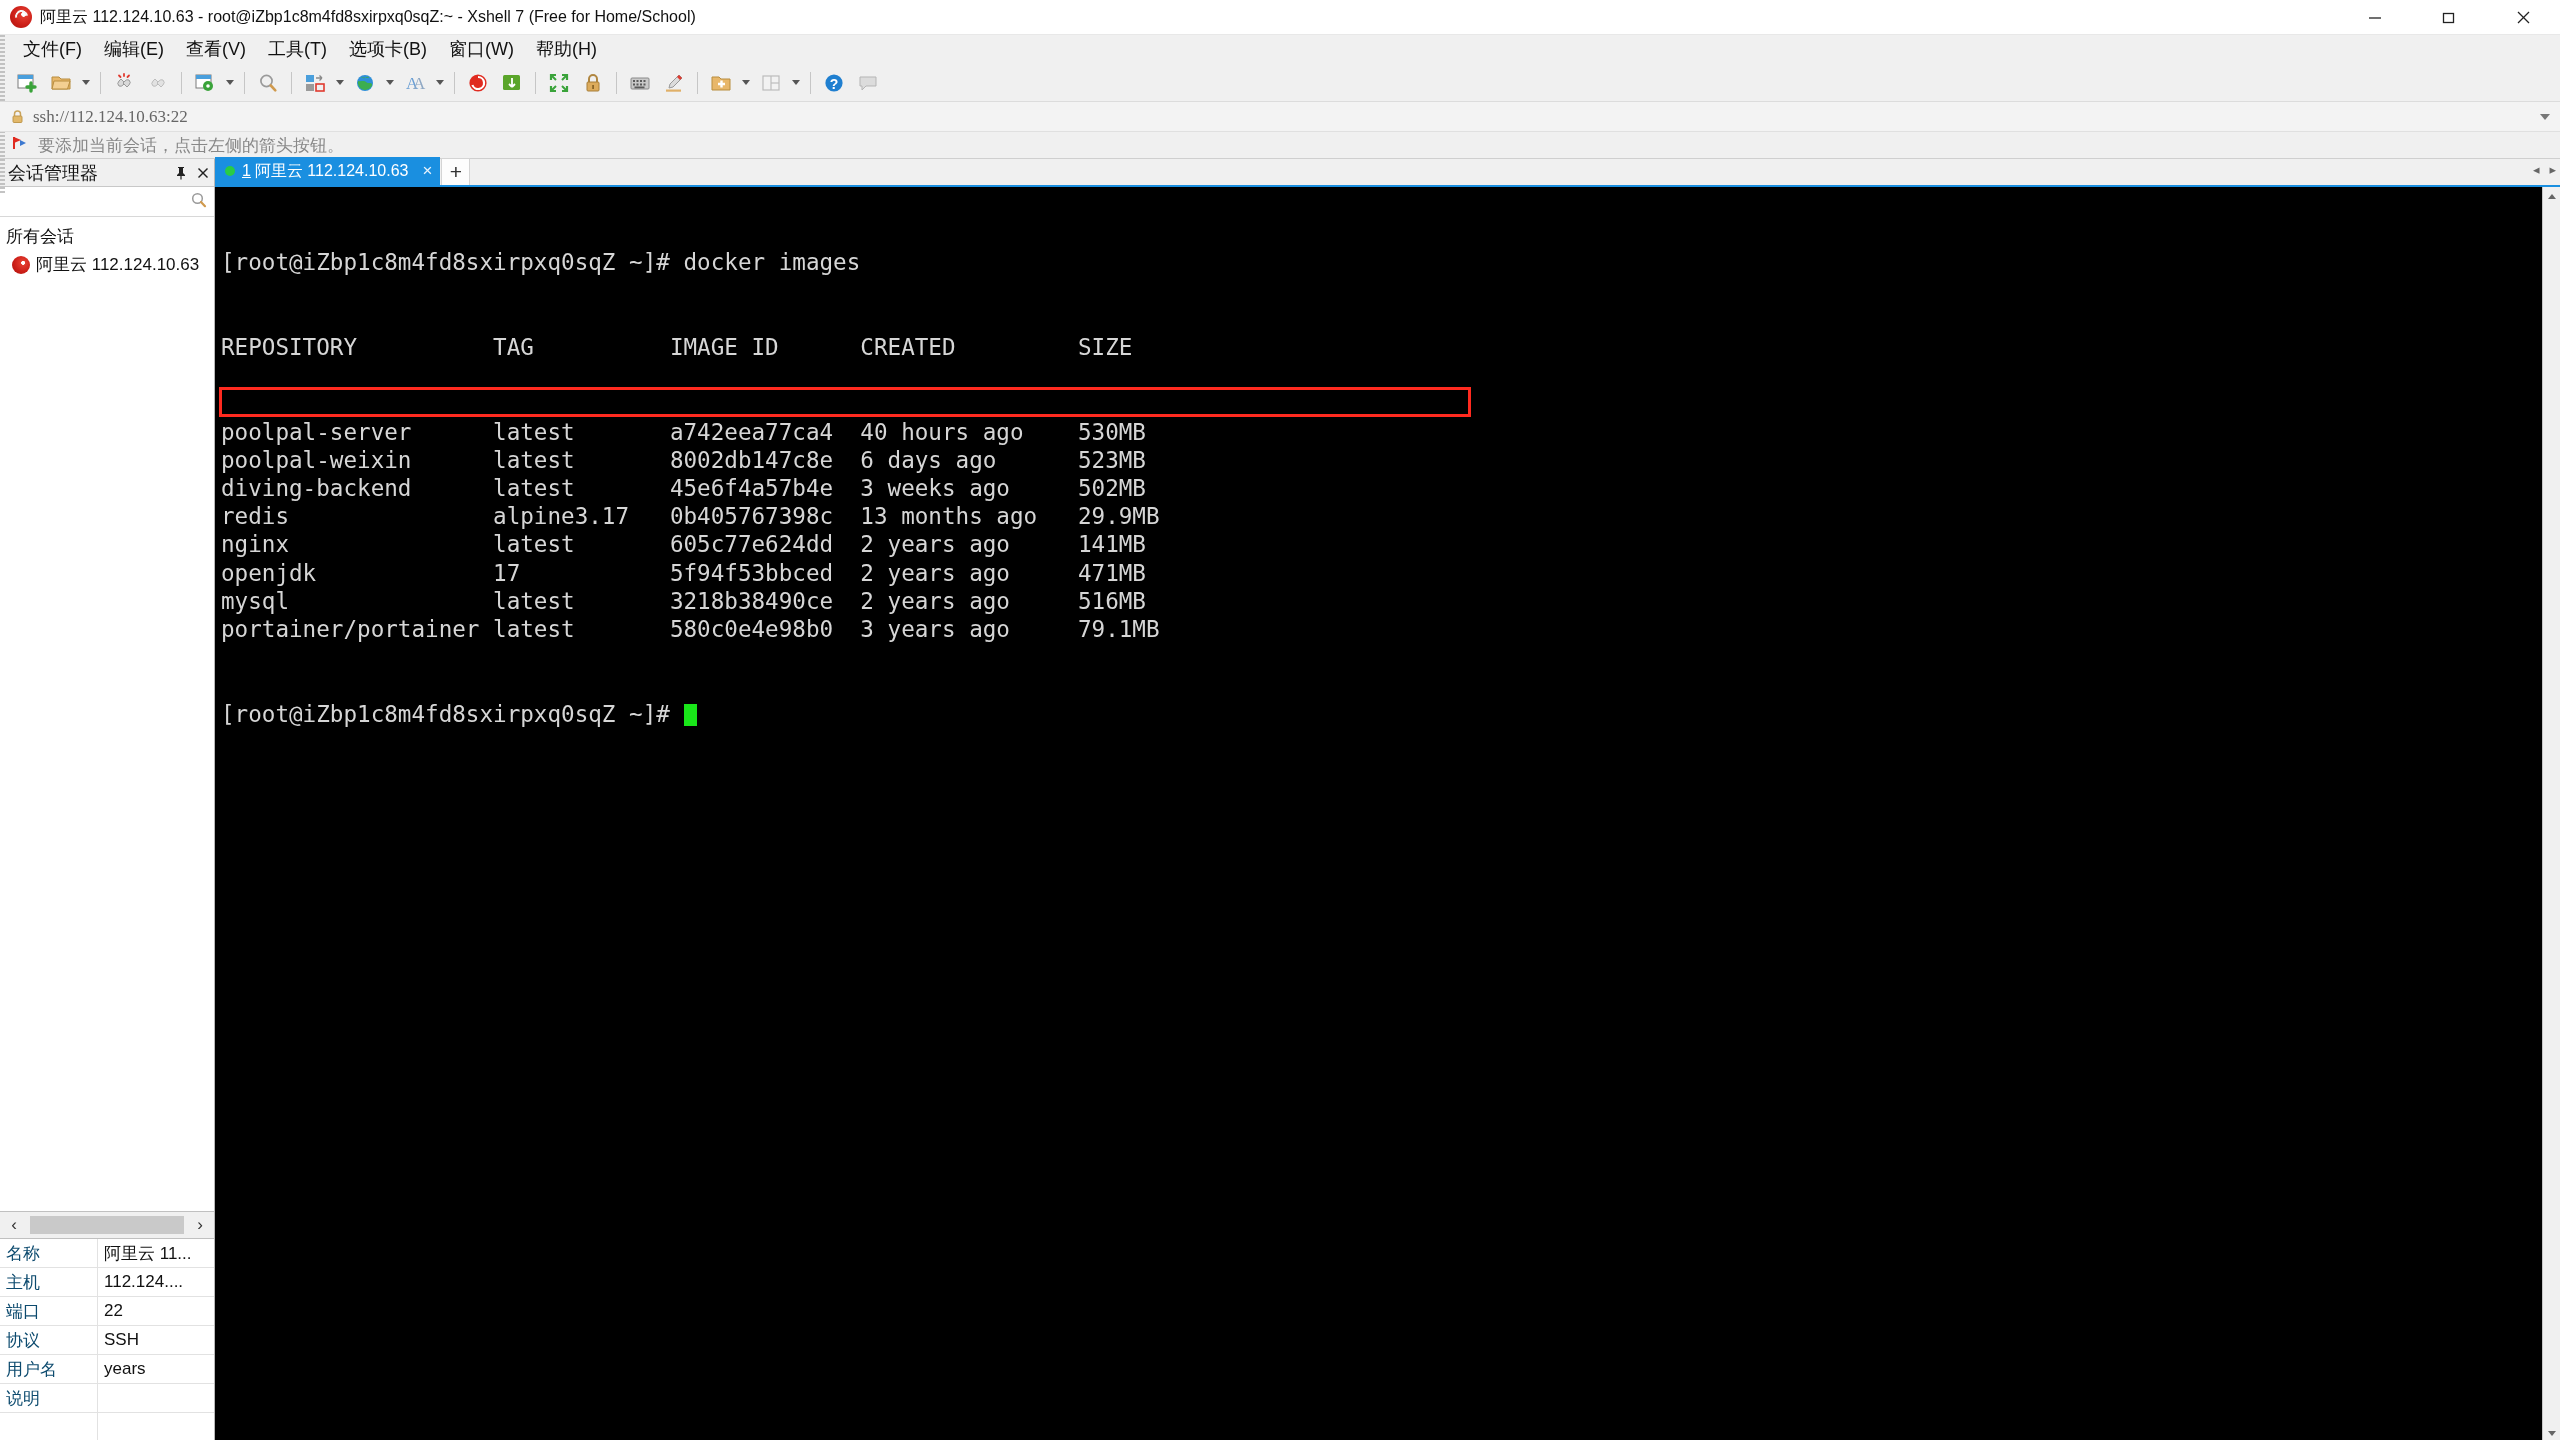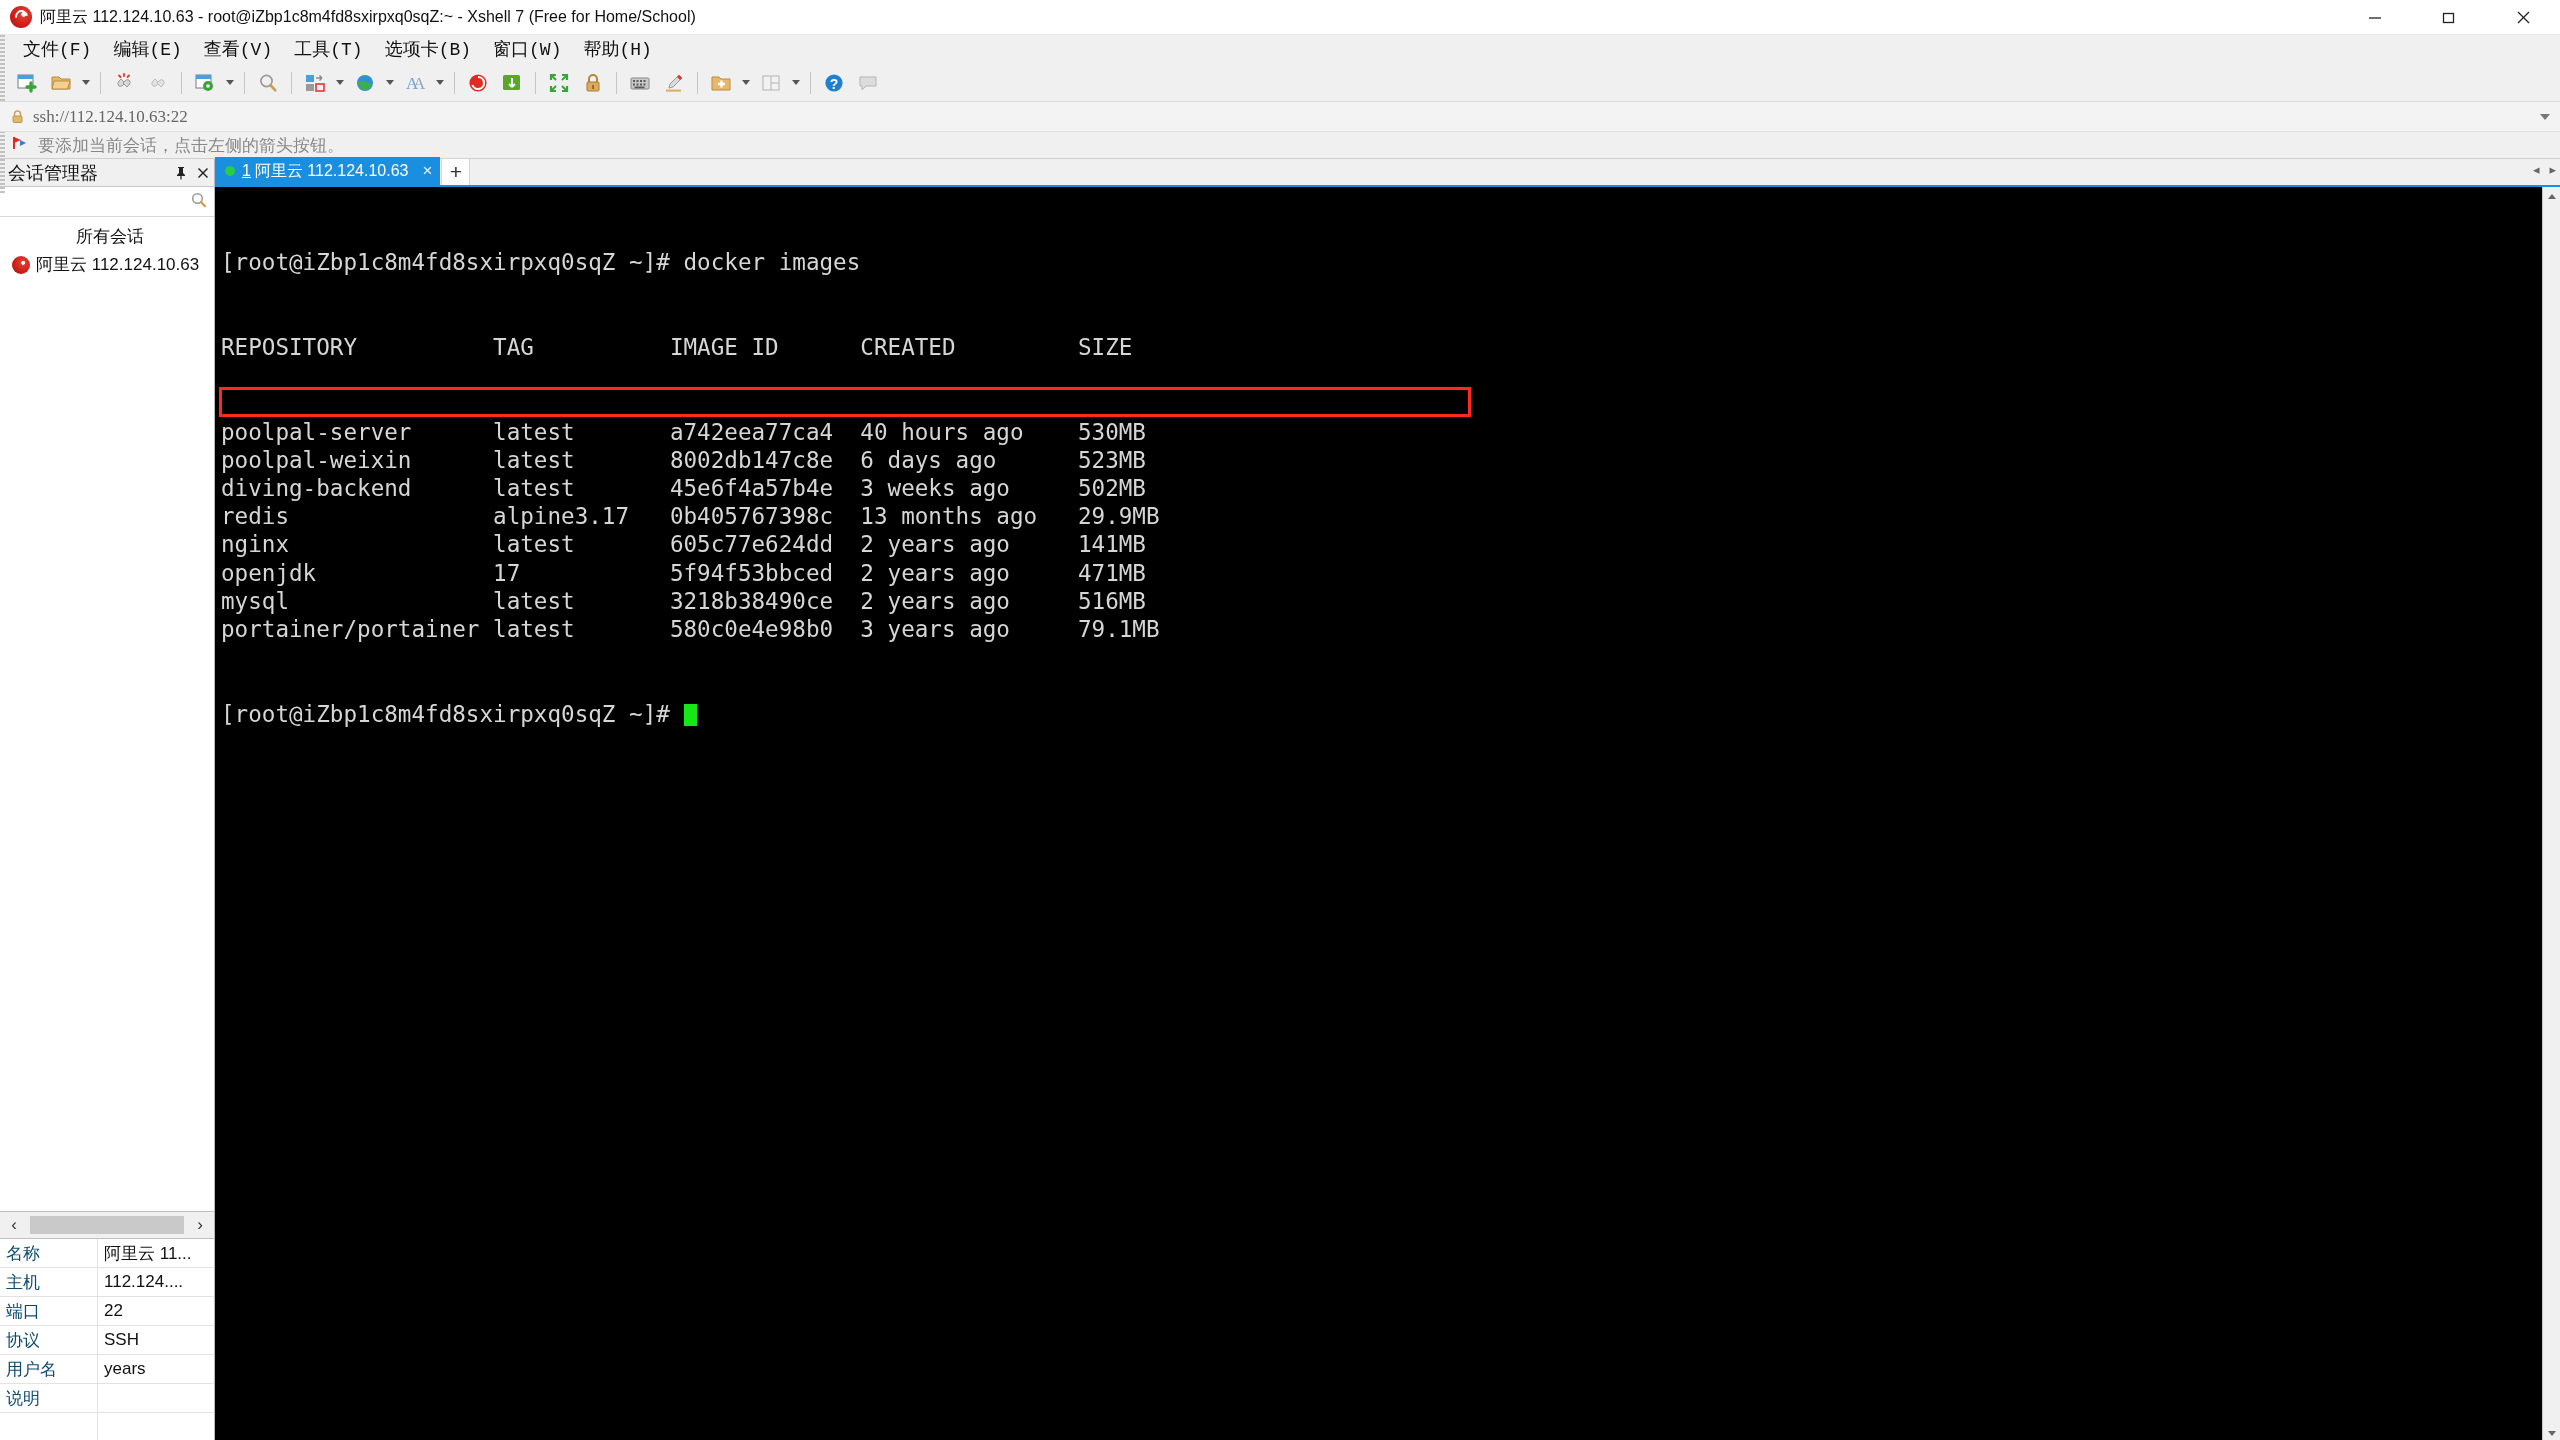--- a/index.html
+++ b/index.html
@@ -39,21 +39,21 @@
     color: #222;
   }
   .win-btn svg { display: block; }
 
   
   .menubar {
     height: 29px; background: #f0f0f0; display: flex; align-items: center;
     padding-left: 14px; border-bottom: 1px solid #f0f0f0;
   }
   .menu-item {
-    font-size: 18px; color: #111; padding: 18px 9px; margin-right: 4px; white-space: nowrap; font-family: Liberation Mono, monospace;
+    font-size: 18px; color: #111; padding: 18px 9px; margin-right: 4px; white-space: nowrap;
   }
 
   
   .toolbar {
     height: 38px; background: #f0f0f0; display: flex; align-items: center;
     padding-left: 10px; border-bottom: 1px solid #dcdcdc;
   }
   .tb-btn {
     width: 34px; height: 32px; display: flex; align-items: center; justify-content: center;
     position: relative;
@@ -96,21 +96,21 @@
   .sidebar-header {
     height: 28px; background: #f0f0f0; display: flex; align-items: center;
     border-bottom: 1px solid #c8c8c8; padding-left: 8px;
   }
   .sidebar-title { font-size: 18px; color: #111; flex: 1; }
   .sb-icon { width: 22px; height: 22px; display:flex; align-items:center; justify-content:center; color:#222; }
   .sidebar-search {
     height: 30px; background: #fff; border-bottom: 1px solid #d8d8d8;
     display: flex; align-items: center; justify-content: flex-end; padding-right: 6px;
   }
-  .sidebar-tree { flex: 1; padding: 6px 0 0 2px; background: #fff; overflow: hidden; text-align: center; }
+  .sidebar-tree { flex: 1; padding: 6px 0 0 2px; background: #fff; overflow: hidden; }
   .tree-root { font-size: 17px; color: #111; padding: 2px 0 2px 4px; }
   .tree-item { display: flex; align-items: center; padding: 3px 0 3px 10px; font-size: 17px; color: #111; }
   .tree-item .swirl-sm {
     width: 18px; height: 18px; border-radius: 50%; margin-right: 6px; flex:none;
     background: radial-gradient(circle at 62% 38%, #ffffff 0%, #ffffff 11%, #e23b2e 14%, #cc1f18 55%, #a8120c 100%);
   }
 
   .sidebar-navbar {
     height: 28px; background: #f0f0f0; border-top: 1px solid #c0c0c0;
     border-bottom: 1px solid #c0c0c0; display: flex; align-items: center;

